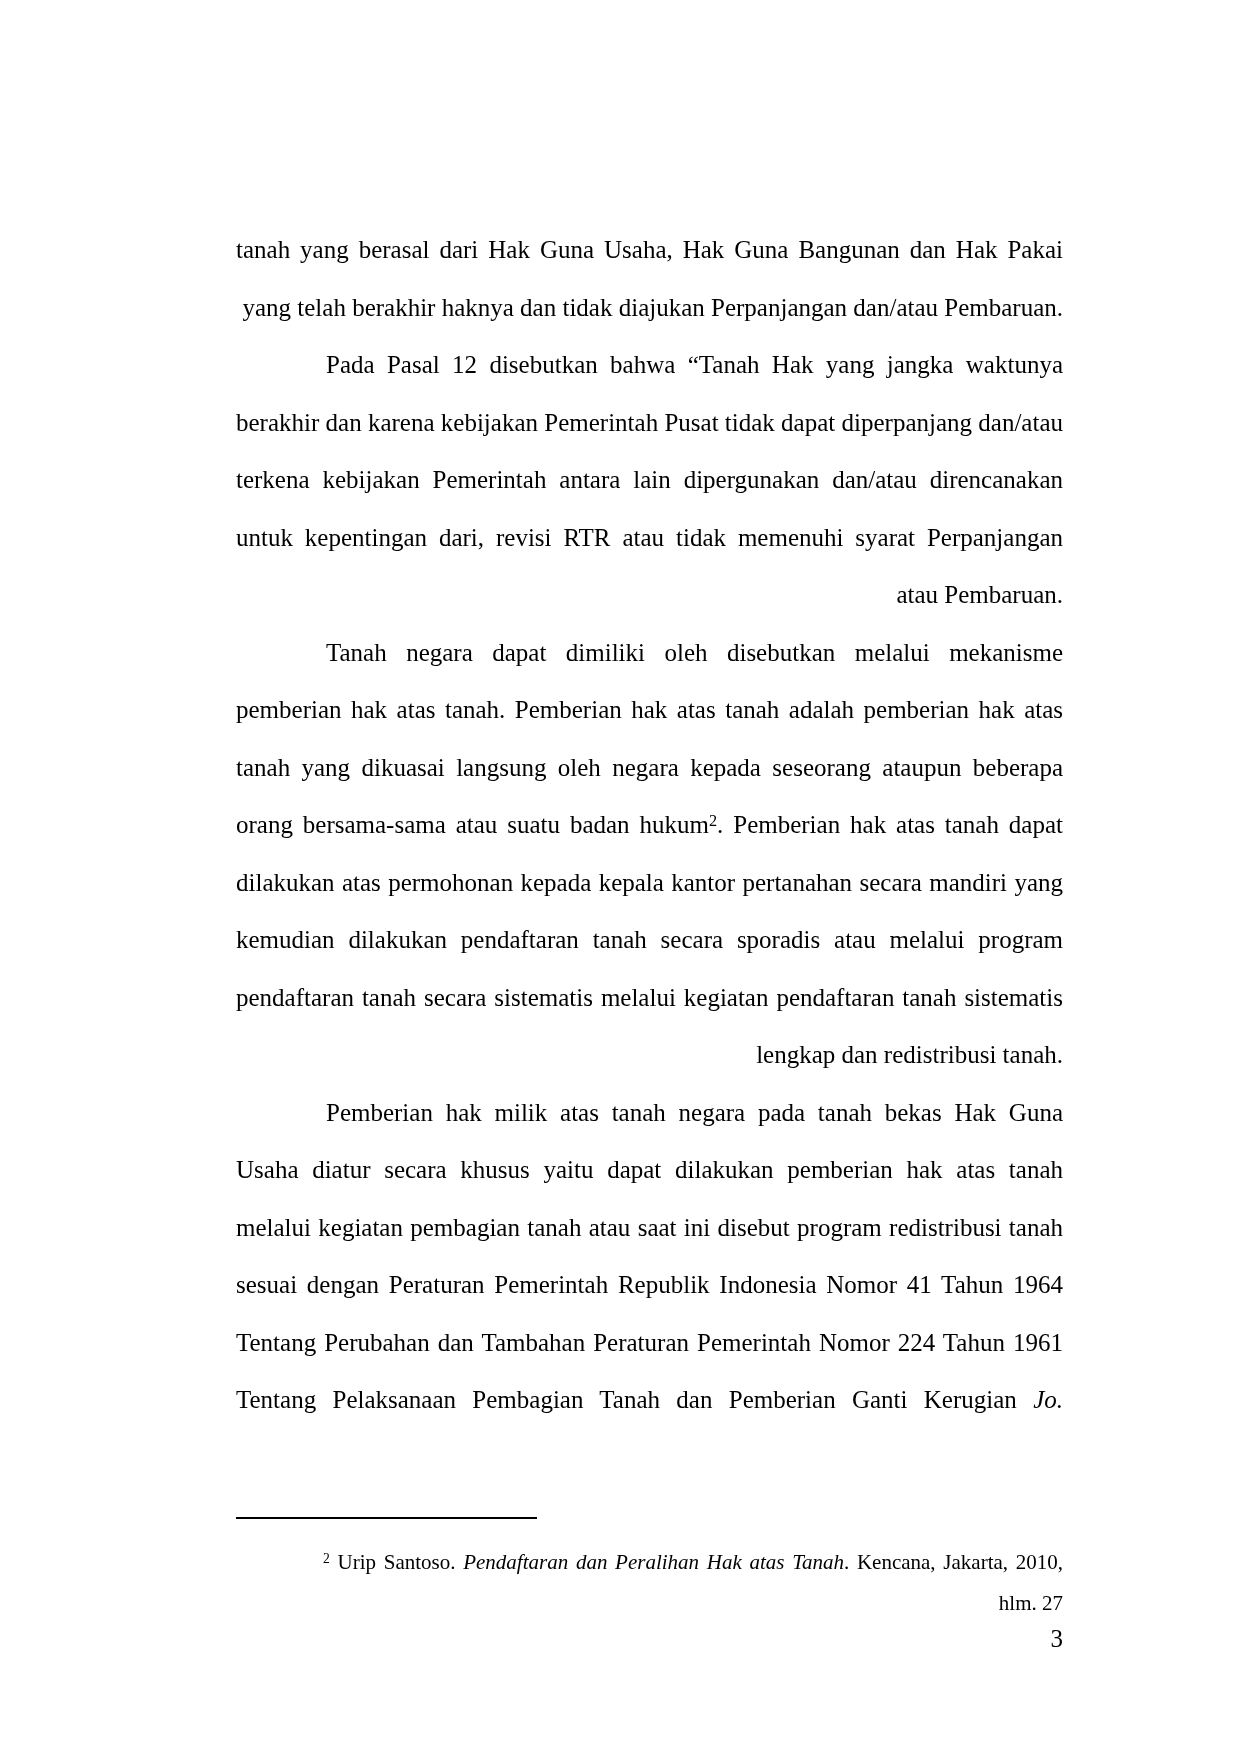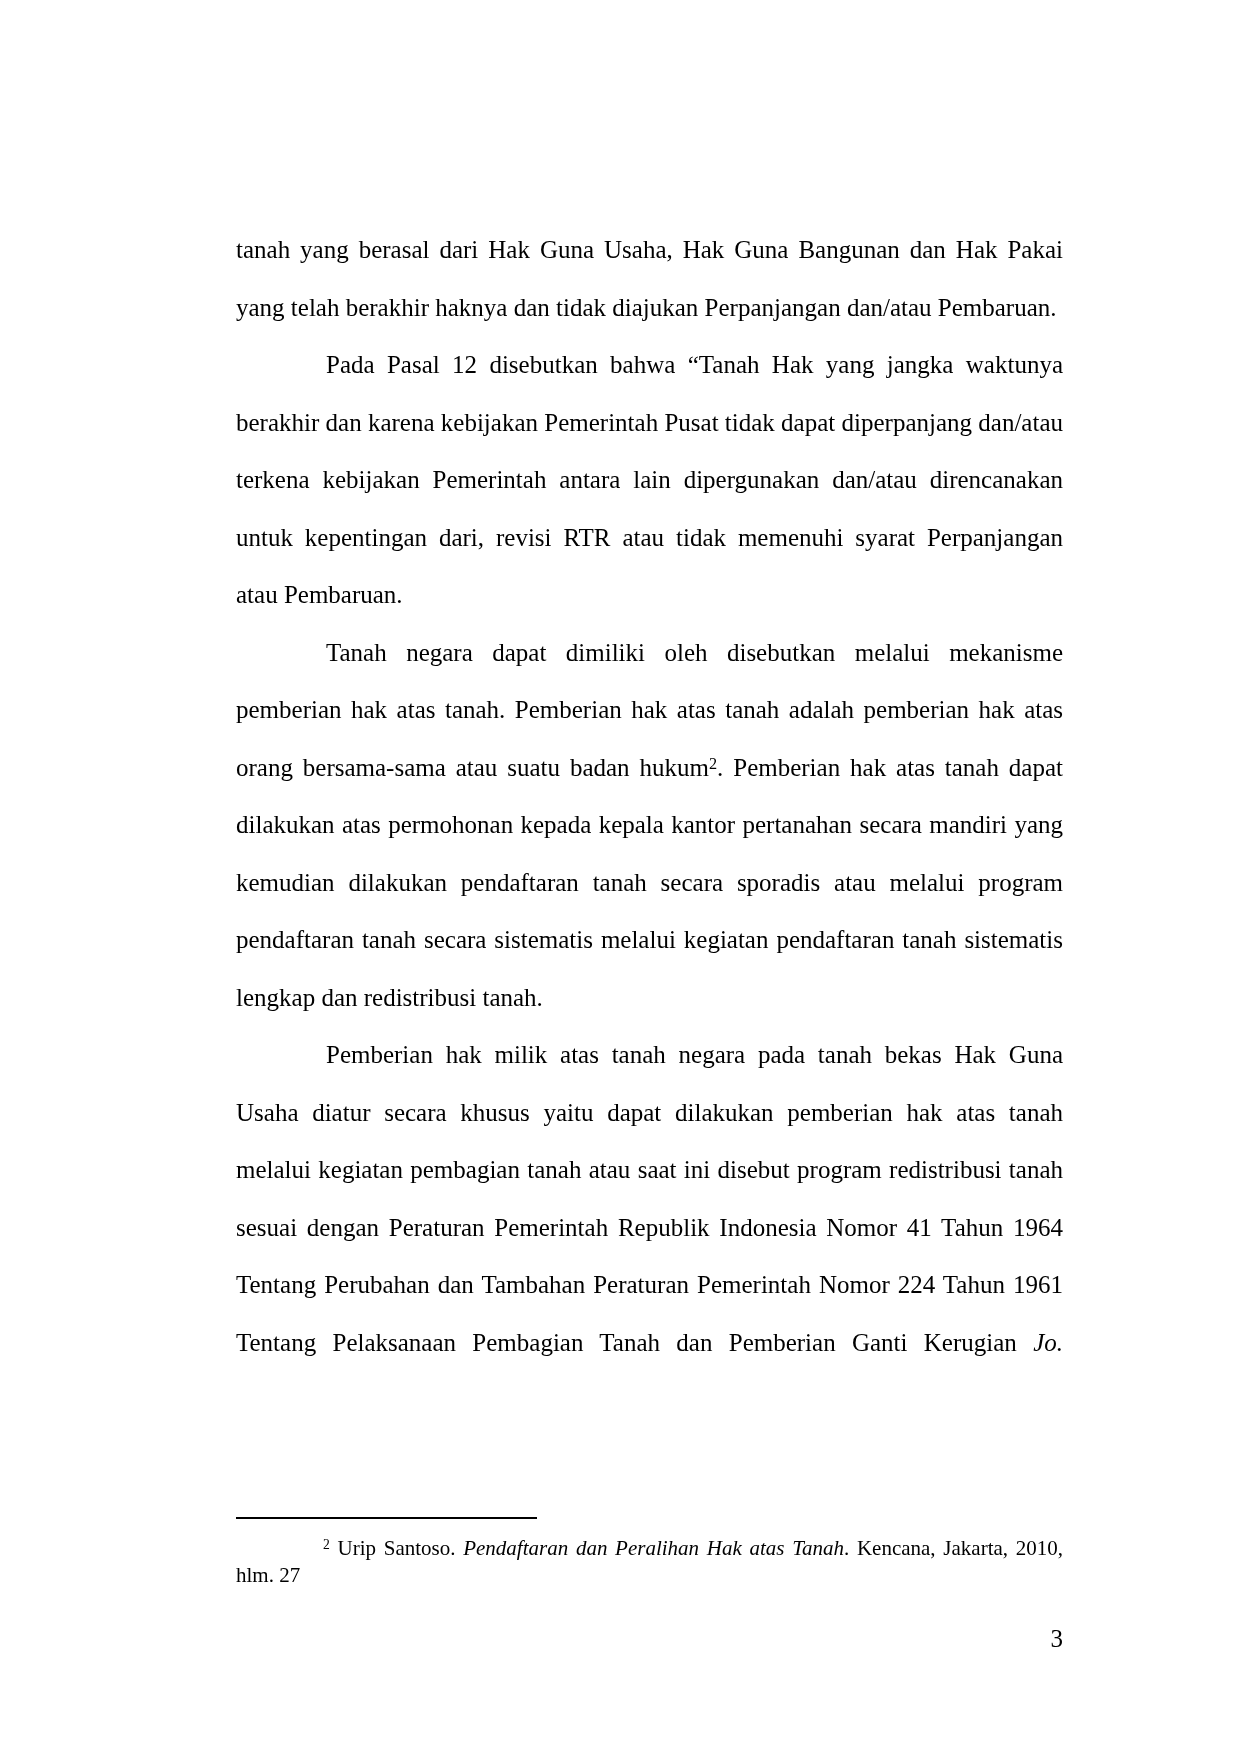--- a/index.html
+++ b/index.html
@@ -21,21 +21,21 @@
     position: absolute;
     left: 236px;
     top: 221px;
     width: 827px;
     font-size: 25px;
     line-height: 57.5px;
   }
   .line {
     height: 57.5px;
     overflow: hidden;
-    text-align: left;
+    text-align: right;
   }
   .line.just {
     text-align: justify;
     text-align-last: justify;
   }
   .body-text .line.ind {
     text-indent: 90px;
   }
   .seg, .it, .sup {
     color: #000000;
@@ -61,20 +61,21 @@
   .footnote {
     position: absolute;
     left: 236px;
     top: 1535px;
     width: 827px;
     font-size: 21px;
     line-height: 27px;
   }
   .footnote .line {
     height: 27px;
+    margin-top: 14px;
   }
   .footnote .line.ind {
     text-indent: 87px;
   }
   .page-number {
     position: absolute;
     left: 236px;
     top: 1624px;
     width: 827px;
     text-align: right;
@@ -94,20 +95,21 @@
       <div class="paragraph">
         <div class="line just ind"><span class="seg">Pada Pasal 12 disebutkan bahwa “Tanah Hak yang jangka waktunya</span></div>
         <div class="line just"><span class="seg">berakhir dan karena kebijakan Pemerintah Pusat tidak dapat diperpanjang dan/atau</span></div>
         <div class="line just"><span class="seg">terkena kebijakan Pemerintah antara lain dipergunakan dan/atau direncanakan</span></div>
         <div class="line just"><span class="seg">untuk kepentingan dari, revisi RTR atau tidak memenuhi syarat Perpanjangan</span></div>
         <div class="line"><span class="seg">atau Pembaruan.</span></div>
       </div>
       <div class="paragraph">
         <div class="line just ind"><span class="seg">Tanah negara dapat dimiliki oleh disebutkan melalui mekanisme</span></div>
         <div class="line just"><span class="seg">pemberian hak atas tanah. Pemberian hak atas tanah adalah pemberian hak atas</span></div>
+        <div class="line just"><span class="seg">tanah yang dikuasai langsung oleh negara kepada seseorang ataupun beberapa</span></div>
         <div class="line just"><span class="seg">orang bersama-sama atau suatu badan hukum</span><span class="sup">2</span><span class="seg">. Pemberian hak atas tanah dapat</span></div>
         <div class="line just"><span class="seg">dilakukan atas permohonan kepada kepala kantor pertanahan secara mandiri yang</span></div>
         <div class="line just"><span class="seg">kemudian dilakukan pendaftaran tanah secara sporadis atau melalui program</span></div>
         <div class="line just"><span class="seg">pendaftaran tanah secara sistematis melalui kegiatan pendaftaran tanah sistematis</span></div>
         <div class="line"><span class="seg">lengkap dan redistribusi tanah.</span></div>
       </div>
       <div class="paragraph">
         <div class="line just ind"><span class="seg">Pemberian hak milik atas tanah negara pada tanah bekas Hak Guna</span></div>
         <div class="line just"><span class="seg">Usaha diatur secara khusus yaitu dapat dilakukan pemberian hak atas tanah</span></div>
         <div class="line just"><span class="seg">melalui kegiatan pembagian tanah atau saat ini disebut program redistribusi tanah</span></div>

